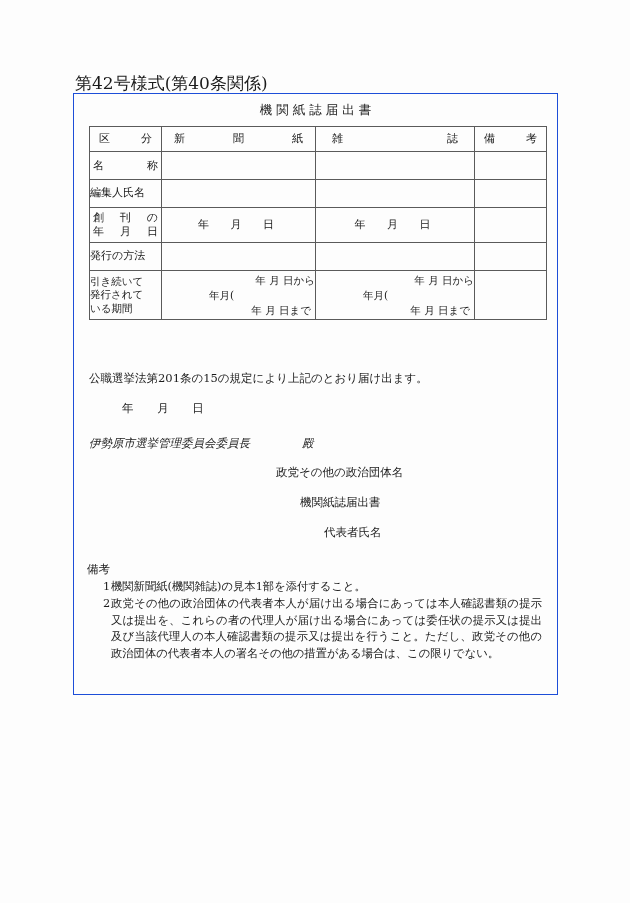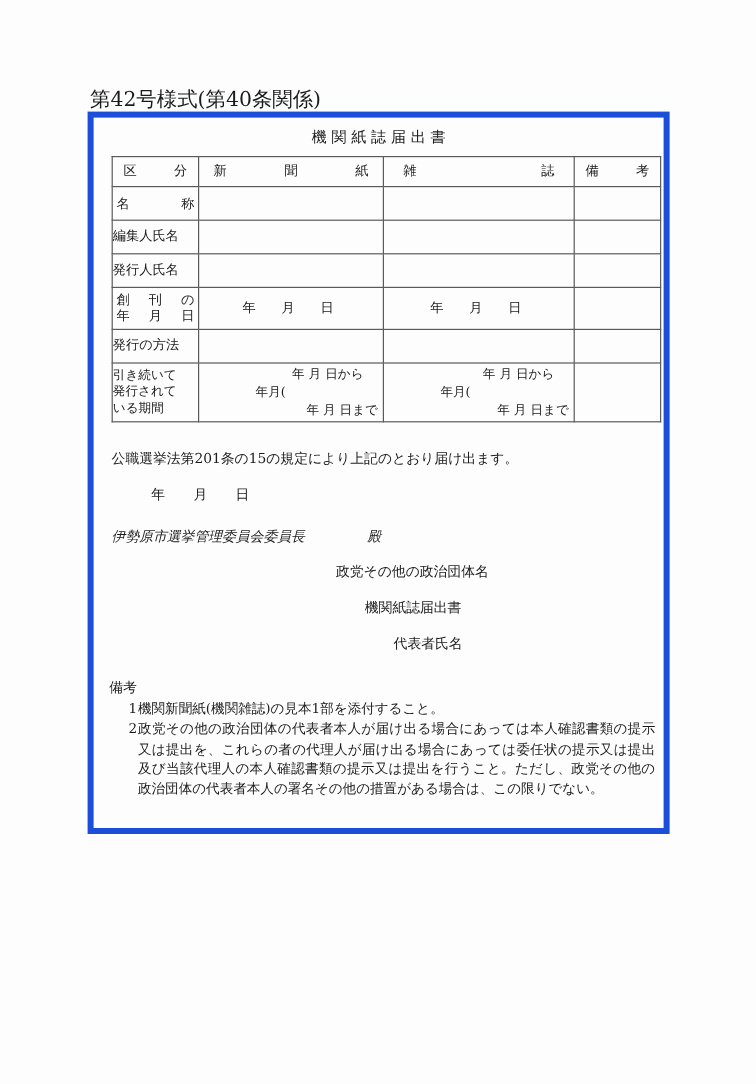--- a/index.html
+++ b/index.html
@@ -31,21 +31,21 @@
     white-space: nowrap;
   }
 
   
   .frame {
     position: absolute;
     left: 73px;
     top: 93px;
     width: 485px;
     height: 602px;
-    border: 5px solid #1d4ed8;
+    border: 1px solid #1d4ed8;
     box-sizing: border-box;
   }
 
   .frame-inner {
     position: relative;
     width: 100%;
     height: 100%;
   }
 
   
@@ -153,21 +153,21 @@
     position: relative;
     height: 48px;
   }
   .period-inner {
     position: relative;
     height: 48px;
     font-size: 10.5px;
   }
   .p-from {
     position: absolute;
-    right: 16px;
+    right: 0;
     top: 2px;
     white-space: nowrap;
     text-align: center;
   }
   .p-left {
     position: absolute;
     left: 4px;
     top: 17px;
     white-space: nowrap;
     margin-left: 43px;
@@ -298,28 +298,20 @@
 
           <tr>
             <td class="lbl-cell">
               <span class="lbl-plain">編集人氏名</span>
             </td>
             <td></td>
             <td></td>
             <td></td>
           </tr>
 
-          <tr>
-            <td class="lbl-cell">
-              <span class="lbl-plain">発行人氏名</span>
-            </td>
-            <td></td>
-            <td></td>
-            <td></td>
-          </tr>
 
           <tr class="row-tall">
             <td class="lbl-cell">
               <span class="lbl-two">
                 <span class="ln">創刊の</span>
                 <span class="ln">年月日</span>
               </span>
             </td>
             <td class="date-cell">
               <span class="dspread">年 月 日</span>

